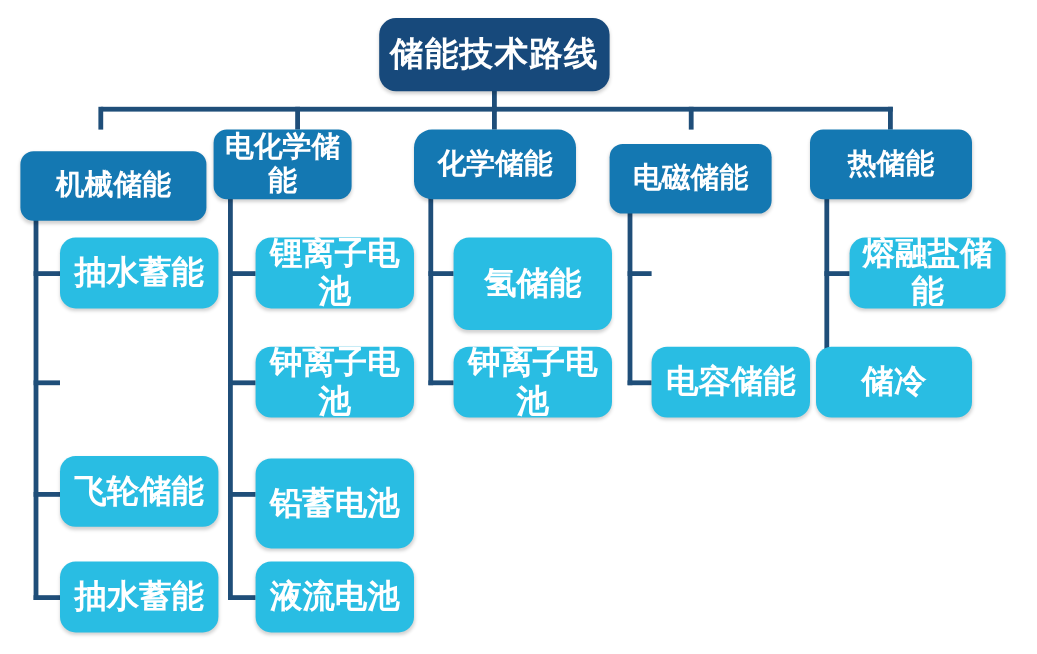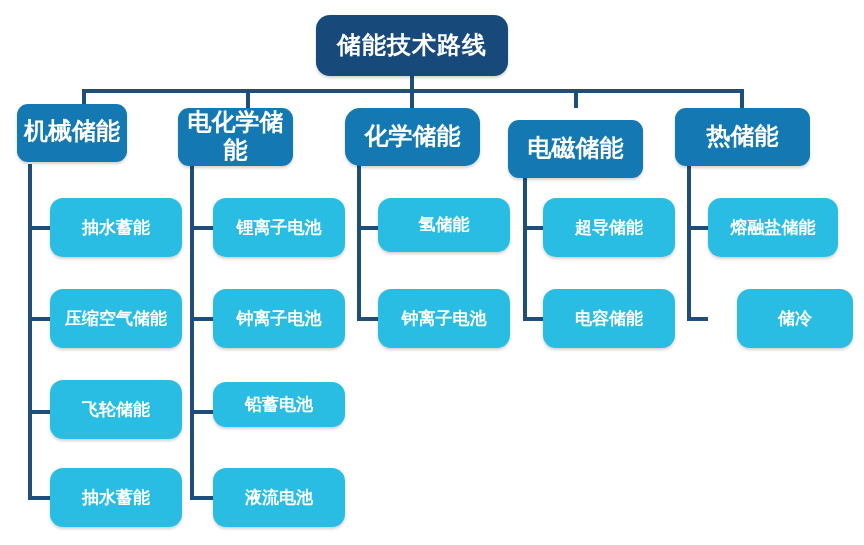--- a/index.html
+++ b/index.html
@@ -23,34 +23,34 @@
     color:var(--text);
     font-weight:bold;
     text-align:center;
     box-sizing:border-box;
     line-height:1.15;
     box-shadow:0 2px 3px rgba(0,0,0,0.18);
   }
   .root{
     background:var(--root-bg);
     border-radius:14px;
-    font-size:24px;
+    font-size:28px;
     letter-spacing:1px;
     z-index:3;
   }
   .branch{
     background:var(--branch-bg);
     border-radius:11px;
     font-size:24px;
     z-index:3;
   }
   .leaf{
     background:var(--leaf-bg);
     border-radius:13px;
-    font-size:17px;
+    font-size:27px;
     padding:2px;
     z-index:3;
   }
   .leaf.narrow{padding:2px 14px;}
   .conn{
     position:absolute;
     background:var(--connector);
     z-index:1;
   }
 </style>
@@ -88,38 +88,36 @@
   <div class="conn" style="left:357px;top:317px;width:21px;height:4px;"></div>
 
   <div class="conn" style="left:523px;top:226px;width:20px;height:4px;"></div>
   <div class="conn" style="left:523px;top:317px;width:20px;height:4px;"></div>
 
   <div class="conn" style="left:687px;top:226px;width:21px;height:4px;"></div>
   <div class="conn" style="left:687px;top:317px;width:21px;height:4px;"></div>
 
   <div class="node root" style="left:316px;top:15px;width:192px;height:61px;">储能技术路线</div>
 
-  <div class="node branch" style="left:17px;top:104px;width:110px;height:58px;font-family:Liberation Mono, monospace;">机械储能</div>
+  <div class="node branch" style="left:17px;top:126px;width:155px;height:58px;">机械储能</div>
   <div class="node branch" style="left:178px;top:108px;width:115px;height:58px;">电化学储能</div>
   <div class="node branch" style="left:345px;top:108px;width:135px;height:58px;border-radius:15px;">化学储能</div>
   <div class="node branch" style="left:508px;top:120px;width:135px;height:58px;">电磁储能</div>
   <div class="node branch" style="left:675px;top:108px;width:135px;height:58px;">热储能</div>
 
   <div class="node leaf" style="left:50px;top:198px;width:132px;height:59px;">抽水蓄能</div>
-  <div class="node leaf narrow" style="left:50px;top:289px;width:132px;height:59px;">压缩空气储能</div>
   <div class="node leaf" style="left:50px;top:380px;width:132px;height:59px;">飞轮储能</div>
   <div class="node leaf" style="left:50px;top:468px;width:132px;height:59px;">抽水蓄能</div>
 
   <div class="node leaf" style="left:213px;top:198px;width:132px;height:59px;">锂离子电池</div>
   <div class="node leaf" style="left:213px;top:289px;width:132px;height:59px;">钟离子电池</div>
-  <div class="node leaf" style="left:213px;top:382px;width:132px;height:45px;">铅蓄电池</div>
+  <div class="node leaf" style="left:213px;top:382px;width:132px;height:75px;">铅蓄电池</div>
   <div class="node leaf" style="left:213px;top:468px;width:132px;height:59px;">液流电池</div>
 
-  <div class="node leaf" style="left:378px;top:198px;width:132px;height:54px;">氢储能</div>
+  <div class="node leaf" style="left:378px;top:198px;width:132px;height:77px;">氢储能</div>
   <div class="node leaf" style="left:378px;top:289px;width:132px;height:59px;">钟离子电池</div>
 
-  <div class="node leaf" style="left:543px;top:198px;width:132px;height:59px;">超导储能</div>
   <div class="node leaf" style="left:543px;top:289px;width:132px;height:59px;">电容储能</div>
 
   <div class="node leaf" style="left:708px;top:198px;width:130px;height:59px;">熔融盐储能</div>
-  <div class="node leaf" style="left:737px;top:289px;width:116px;height:59px;font-family:Liberation Serif, serif;">储冷</div>
+  <div class="node leaf" style="left:680px;top:289px;width:130px;height:59px;">储冷</div>
 
 </div>
 
 </body></html>

